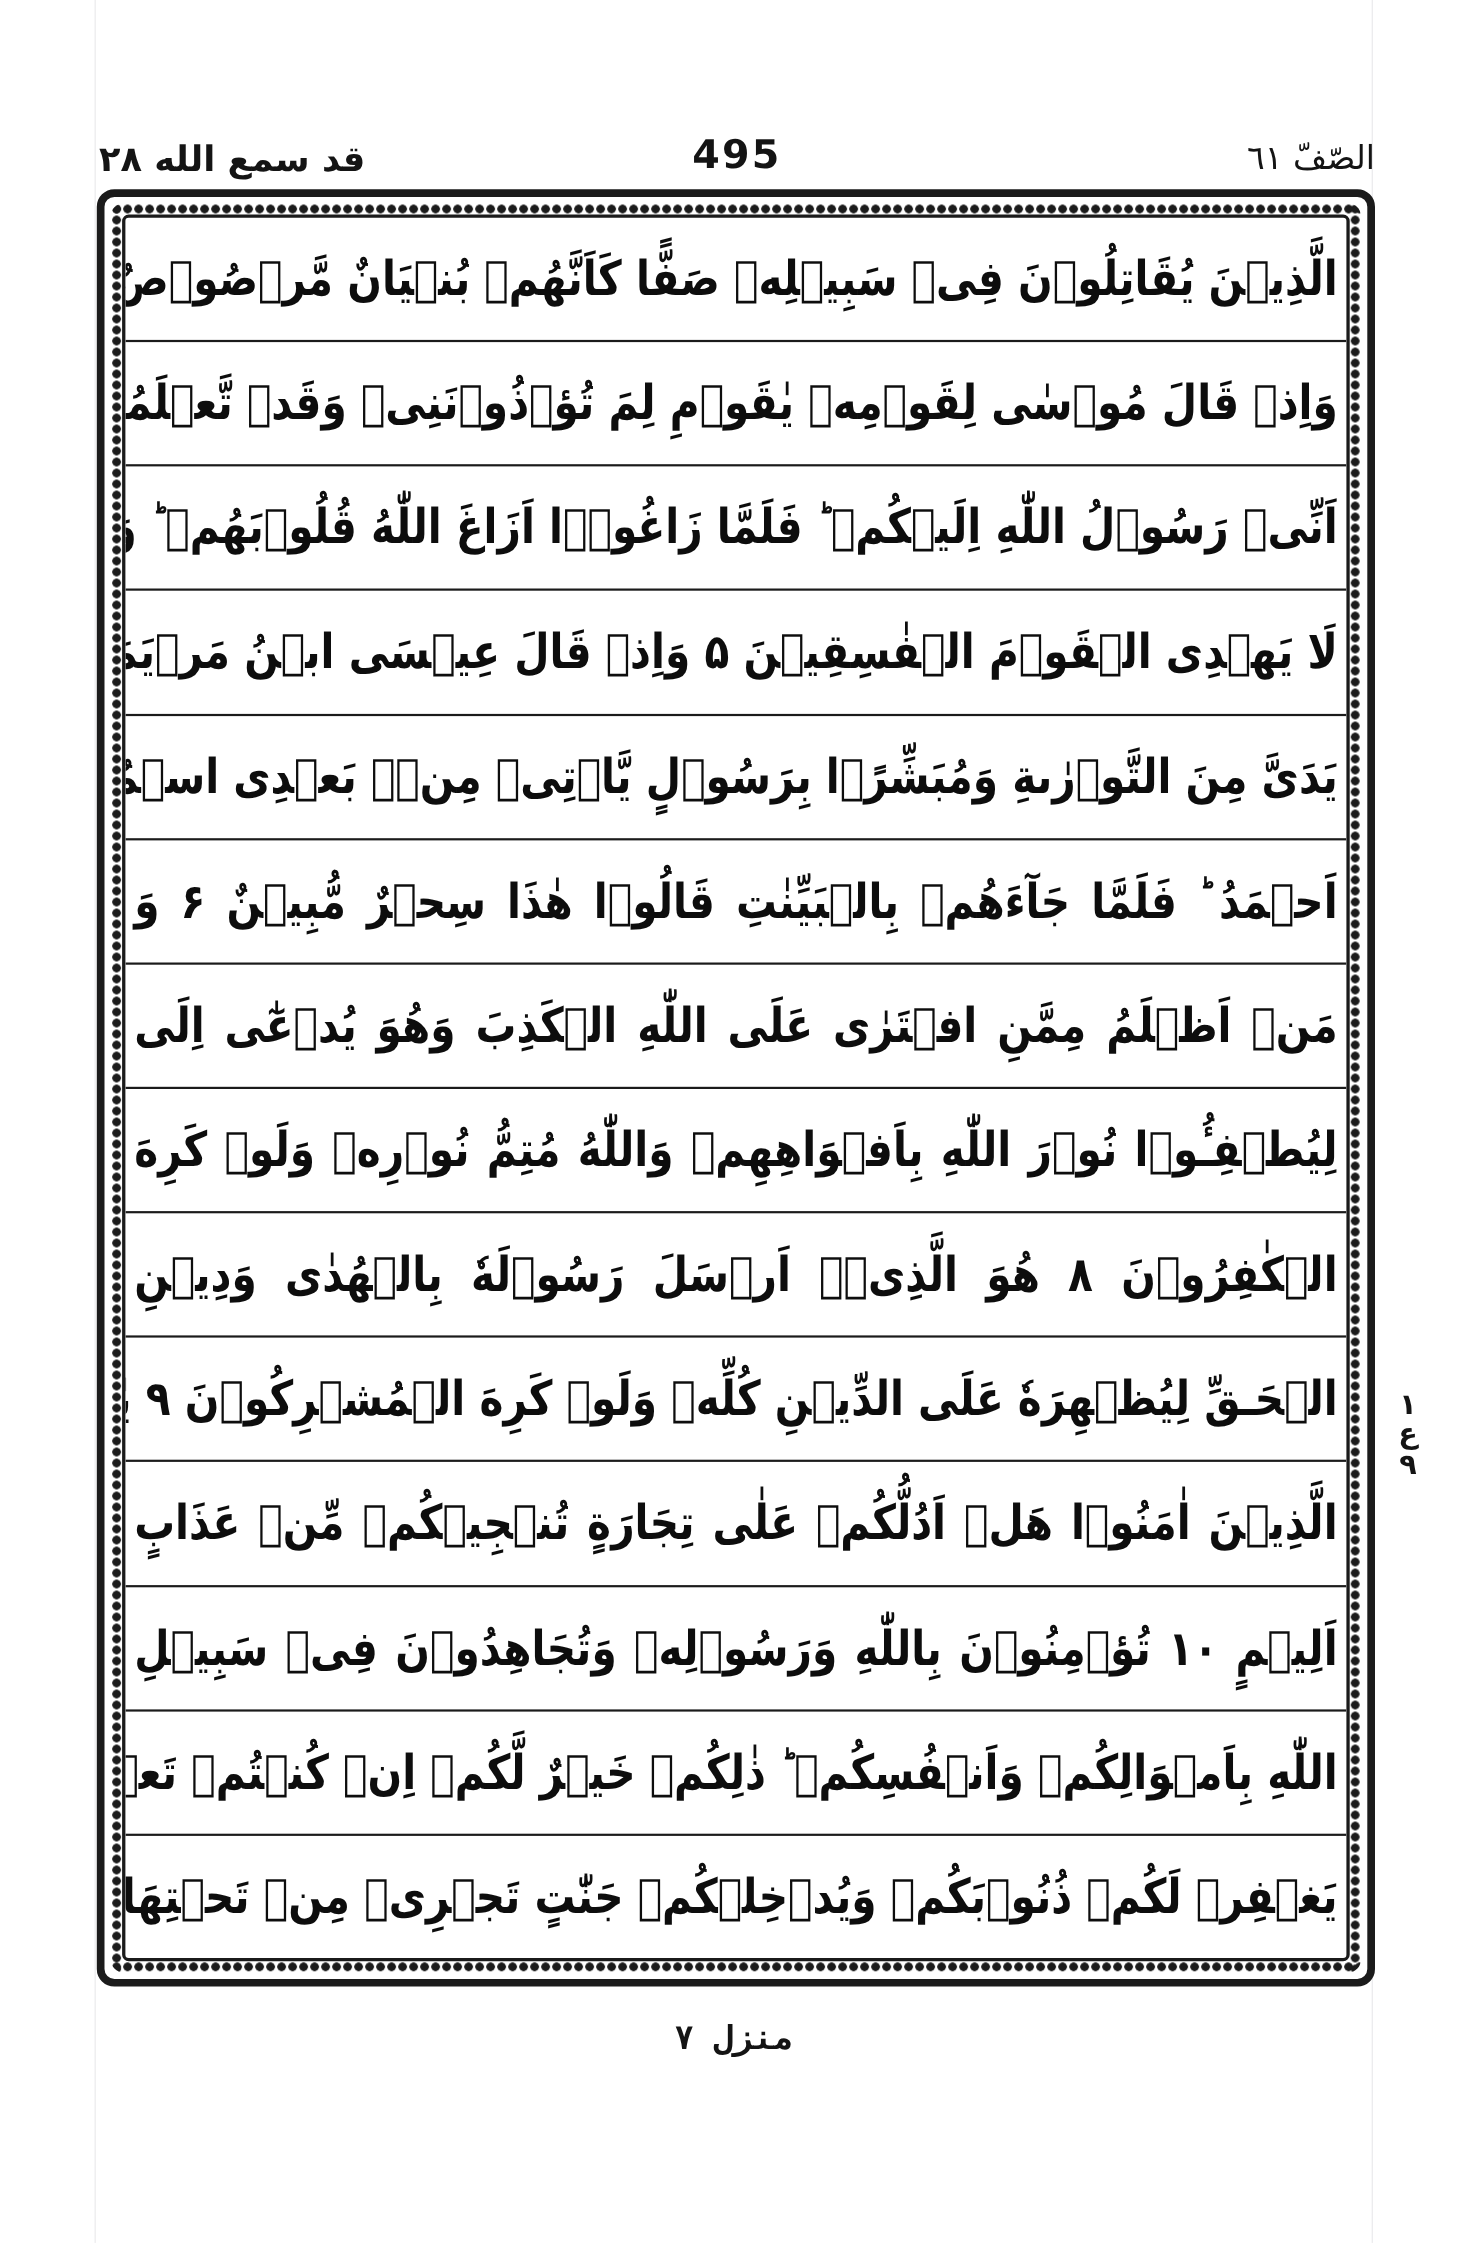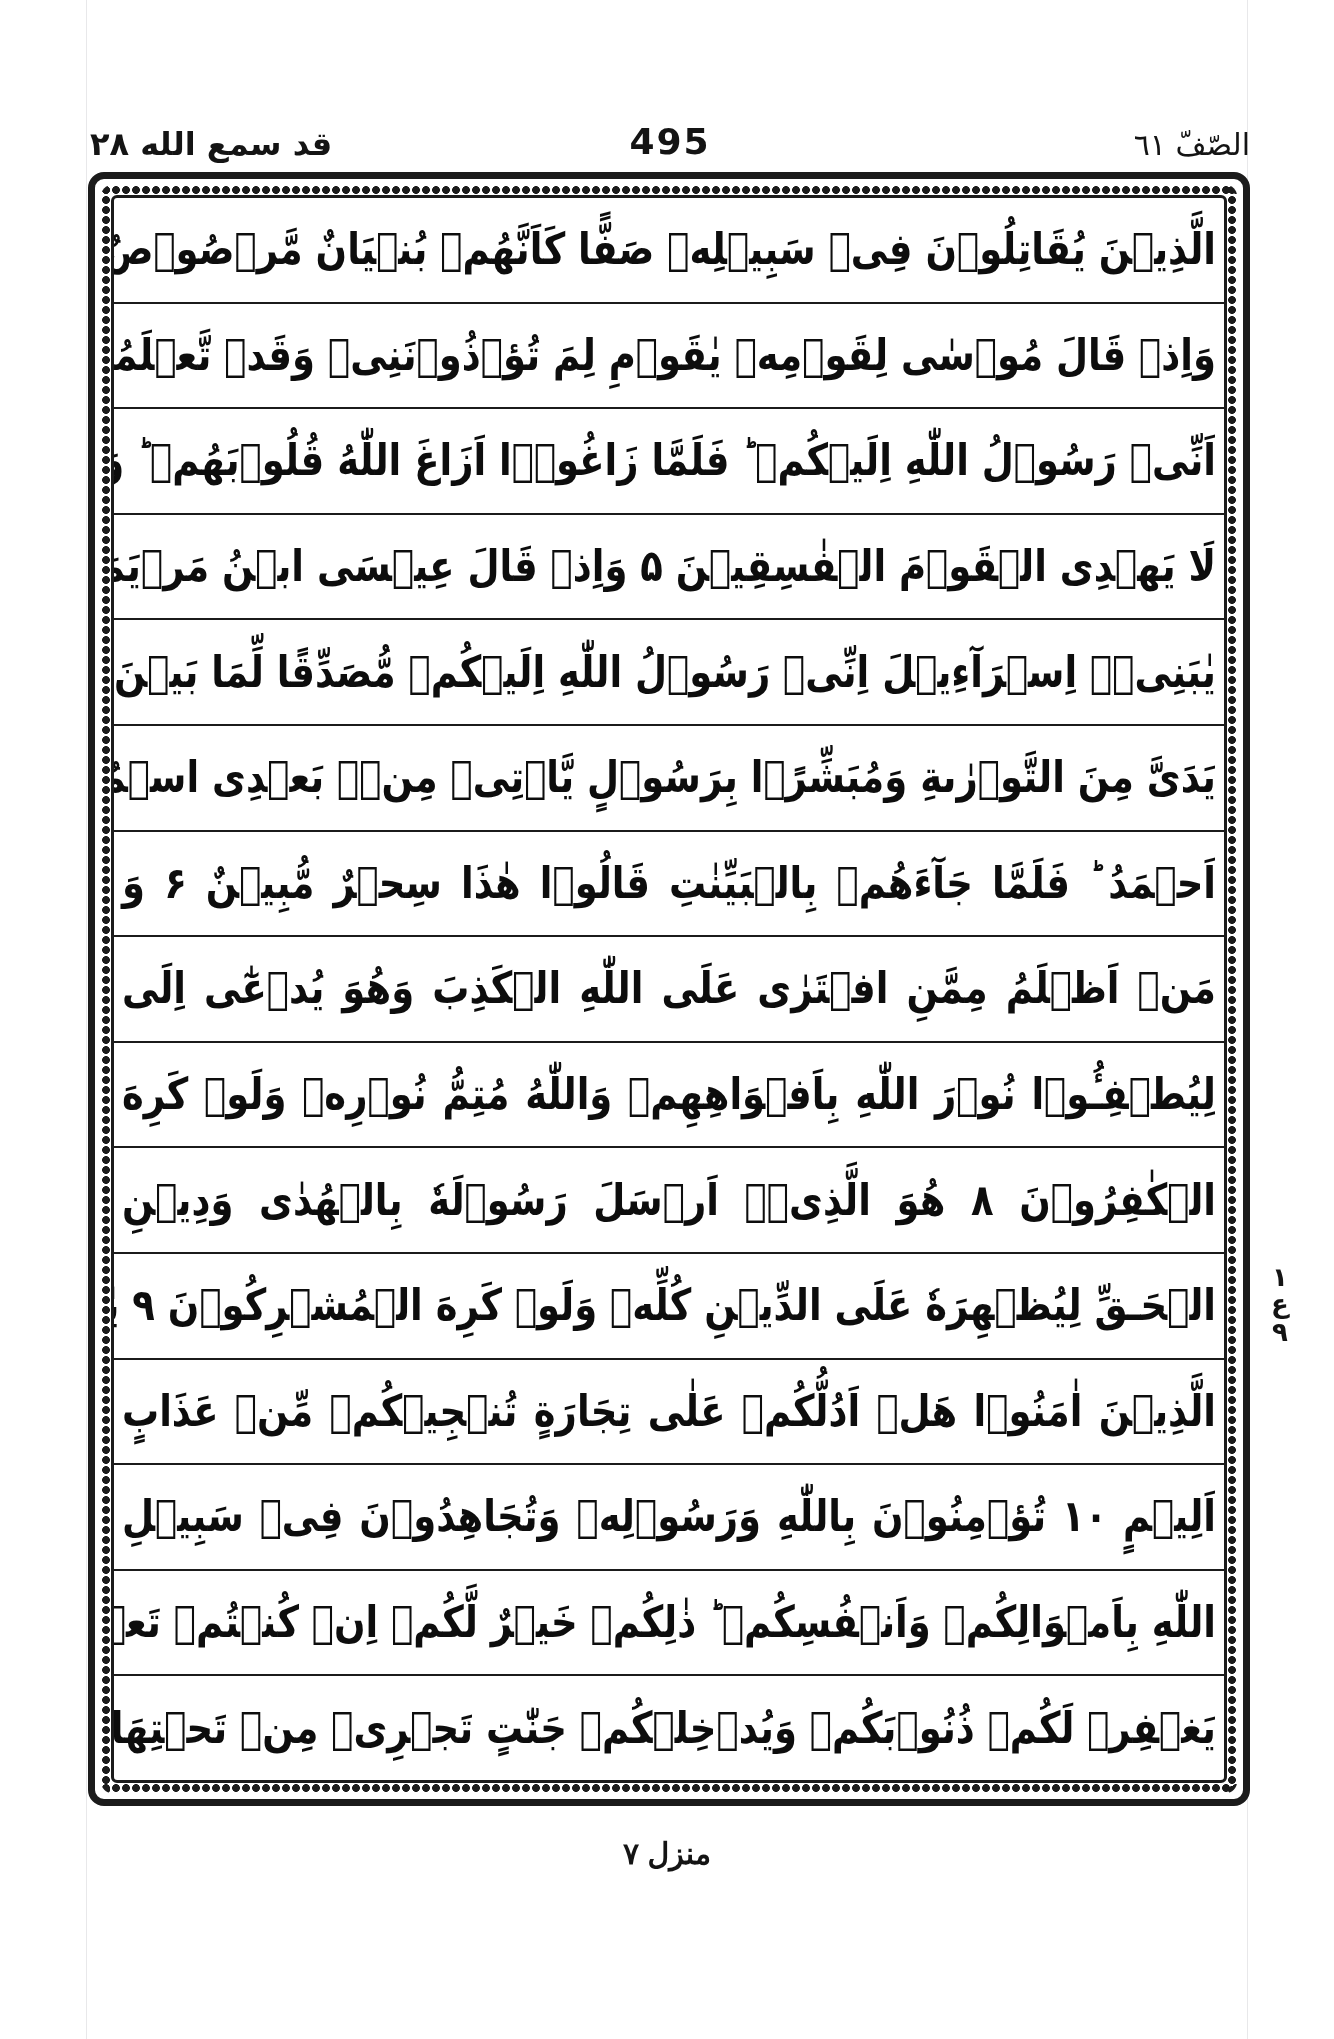--- a/index.html
+++ b/index.html
@@ -168,21 +168,21 @@
   
   #page-footer {
     position: absolute;
     left: 0;
     top: 1836px;
     width: 1334px;
     text-align: center;
     direction: rtl;
   }
   #manzil-label {
-    font-family: Liberation Sans, sans-serif;
+    font-family: Liberation Mono, monospace;
     font-size: 30px;
     font-weight: 700;
     color: #141414;
     letter-spacing: 1px;
   }
 </style>
 </head>
 <body>
 
 <div id="page-sheet">
@@ -209,23 +209,20 @@
         <div class="ayah-line">
           <div class="ayah-text">وَاِذۡ قَالَ مُوۡسٰى لِقَوۡمِهٖ يٰقَوۡمِ لِمَ تُؤۡذُوۡنَنِىۡ وَقَدۡ تَّعۡلَمُوۡنَ</div>
         </div>
         <div class="ayah-line">
           <div class="ayah-text">اَنِّىۡ رَسُوۡلُ اللّٰهِ اِلَيۡكُمۡ ؕ فَلَمَّا زَاغُوۡۤا اَزَاغَ اللّٰهُ قُلُوۡبَهُمۡ ؕ وَاللّٰهُ</div>
         </div>
         <div class="ayah-line">
           <div class="ayah-text">لَا يَهۡدِى الۡقَوۡمَ الۡفٰسِقِيۡنَ ۵ وَاِذۡ قَالَ عِيۡسَى ابۡنُ مَرۡيَمَ</div>
         </div>
         <div class="ayah-line">
-          <div class="ayah-text">يٰبَنِىۡۤ اِسۡرَآءِيۡلَ اِنِّىۡ رَسُوۡلُ اللّٰهِ اِلَيۡكُمۡ مُّصَدِّقًا لِّمَا بَيۡنَ</div>
-        </div>
-        <div class="ayah-line">
           <div class="ayah-text">يَدَىَّ مِنَ التَّوۡرٰٮةِ وَمُبَشِّرًۢا بِرَسُوۡلٍ يَّاۡتِىۡ مِنۡۢ بَعۡدِى اسۡمُهٗۤ</div>
         </div>
         <div class="ayah-line">
           <div class="ayah-text">اَحۡمَدُ ؕ فَلَمَّا جَآءَهُمۡ بِالۡبَيِّنٰتِ قَالُوۡا هٰذَا سِحۡرٌ مُّبِيۡنٌ ۶ وَ</div>
         </div>
         <div class="ayah-line">
           <div class="ayah-text">مَنۡ اَظۡلَمُ مِمَّنِ افۡتَرٰى عَلَى اللّٰهِ الۡكَذِبَ وَهُوَ يُدۡعٰٓى اِلَى</div>
         </div>
         <div class="ayah-line">
           <div class="ayah-text">لِيُطۡفِـُٔوۡا نُوۡرَ اللّٰهِ بِاَفۡوَاهِهِمۡ وَاللّٰهُ مُتِمُّ نُوۡرِهٖ وَلَوۡ كَرِهَ</div>

